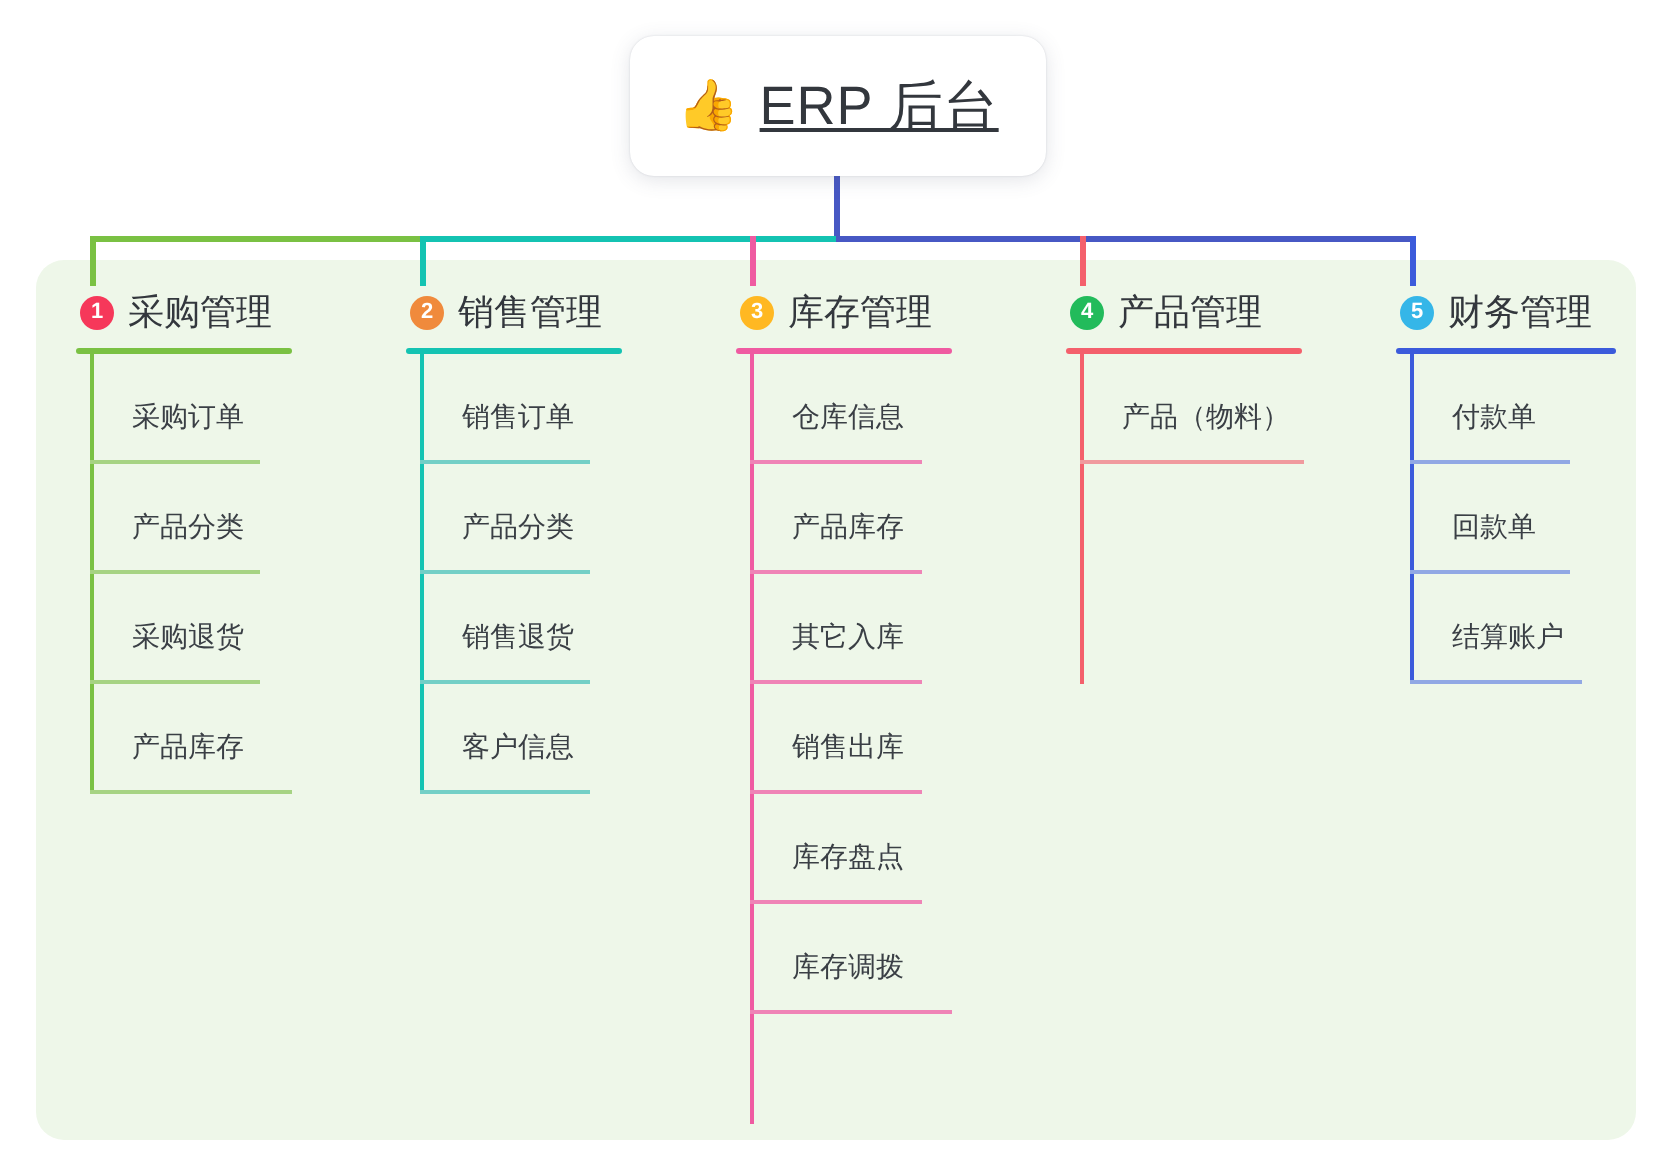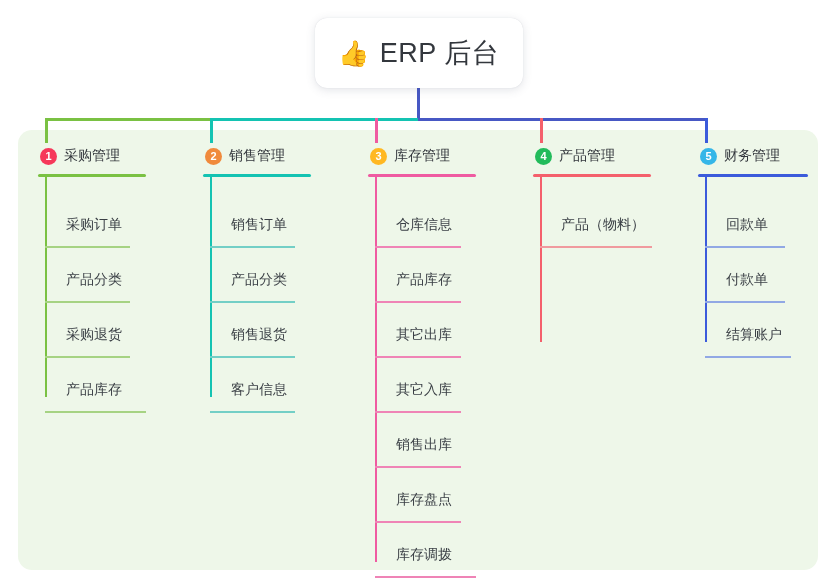--- a/index.html
+++ b/index.html
@@ -38,20 +38,21 @@
   .root-emoji {
     font-size: 25px;
     line-height: 1;
     display: inline-block;
   }
   .root-title {
     font-size: 27px;
     color: #33373d;
     letter-spacing: 0.5px;
     white-space: nowrap;
+    text-decoration: underline;
   }
 
   
   .conn {
     position: absolute;
     z-index: 3;
   }
   .v-line { width: 3px; }
   .h-seg  { height: 3px; }
 
@@ -85,32 +86,32 @@
     height: 17px;
     border-radius: 50%;
     color: #ffffff;
     font-size: 11px;
     line-height: 17px;
     text-align: center;
     font-weight: bold;
     flex: 0 0 auto;
   }
   .col-title {
-    font-size: 14px;
+    font-size: 18px;
     color: #33373d;
     white-space: nowrap;
   }
   .head-rule {
     height: 3px;
     margin-top: 5px;
     border-radius: 2px;
   }
   .col-body {
     position: relative;
-    padding-top: 16px;
+    padding-top: 0px;
     text-decoration: underline;
   }
   .spine {
     position: absolute;
     left: 7px;
     top: 0;
     width: 2px;
   }
   .leaf {
     position: relative;
@@ -220,24 +221,20 @@
           <div class="spine" style="background: rgb(239, 91, 161); height: 385px;"></div>
           <div class="leaf">
             <span class="leaf-label">仓库信息</span>
             <div class="leaf-rule" style="width: 86px; background: rgb(239, 132, 182);"></div>
           </div>
           <div class="leaf">
             <span class="leaf-label">产品库存</span>
             <div class="leaf-rule" style="width: 86px; background: rgb(239, 132, 182);"></div>
           </div>
           <div class="leaf">
-            <span class="leaf-label">其它出库</span>
-            <div class="leaf-rule" style="width: 86px; background: rgb(239, 132, 182);"></div>
-          </div>
-          <div class="leaf">
             <span class="leaf-label">其它入库</span>
             <div class="leaf-rule" style="width: 86px; background: rgb(239, 132, 182);"></div>
           </div>
           <div class="leaf">
             <span class="leaf-label">销售出库</span>
             <div class="leaf-rule" style="width: 86px; background: rgb(239, 132, 182);"></div>
           </div>
           <div class="leaf">
             <span class="leaf-label">库存盘点</span>
             <div class="leaf-rule" style="width: 86px; background: rgb(239, 132, 182);"></div>
@@ -264,28 +261,28 @@
       </div>
       <div class="column" style="left: 698px; width: 120px;">
         <div class="col-head">
           <span class="badge" style="background: rgb(53, 182, 232);">5</span>
           <span class="col-title">财务管理</span>
         </div>
         <div class="head-rule" style="width: 110px; background: rgb(59, 91, 219);"></div>
         <div class="col-body">
           <div class="spine" style="background: rgb(59, 91, 219); height: 165px;"></div>
           <div class="leaf">
+            <span class="leaf-label">付款单</span>
+            <div class="leaf-rule" style="width: 80px; background: rgb(145, 168, 228);"></div>
+          </div>
+          <div class="leaf">
             <span class="leaf-label">回款单</span>
             <div class="leaf-rule" style="width: 80px; background: rgb(145, 168, 228);"></div>
           </div>
           <div class="leaf">
-            <span class="leaf-label">付款单</span>
-            <div class="leaf-rule" style="width: 80px; background: rgb(145, 168, 228);"></div>
-          </div>
-          <div class="leaf">
             <span class="leaf-label">结算账户</span>
             <div class="leaf-rule" style="width: 86px; background: rgb(145, 168, 228);"></div>
           </div>
         </div>
       </div>
     </div>
 
 </div>
 
 </body></html>

